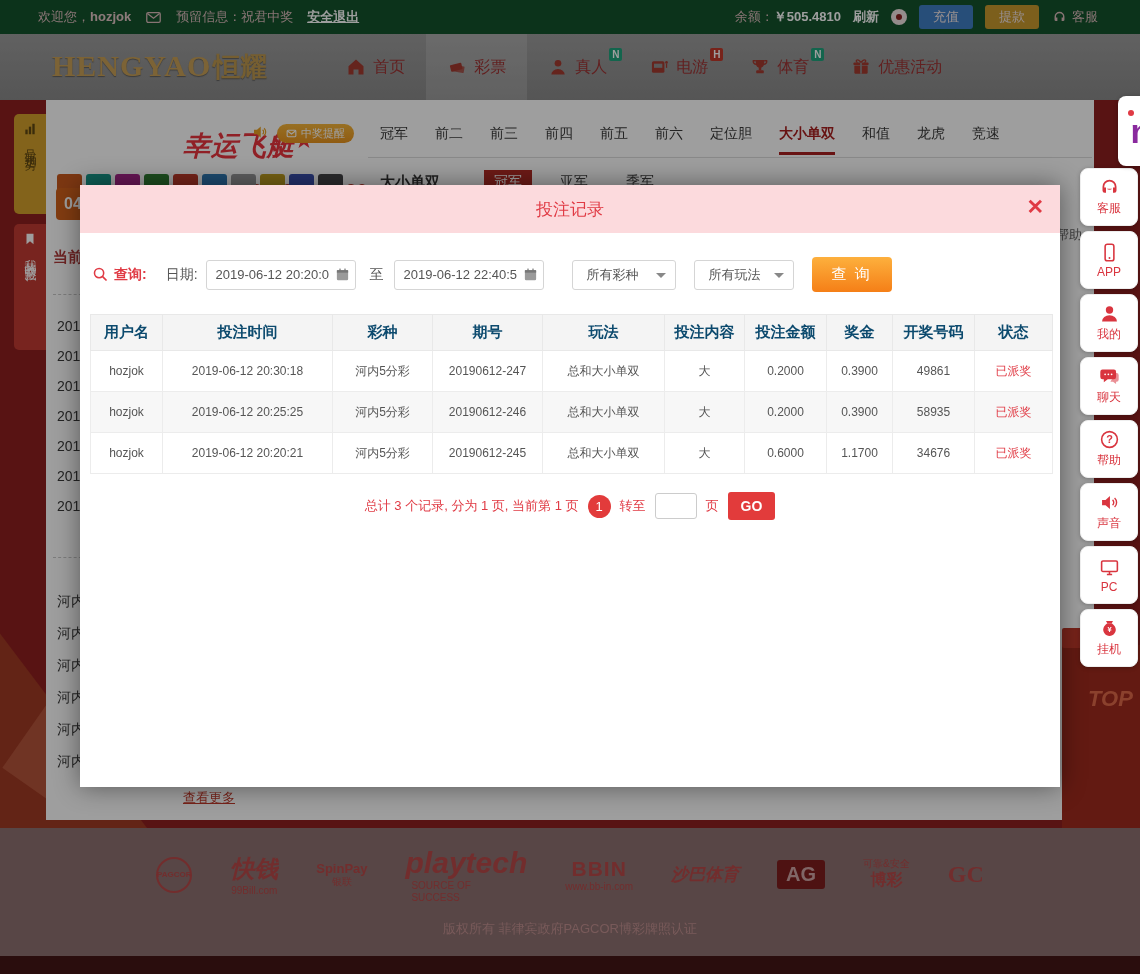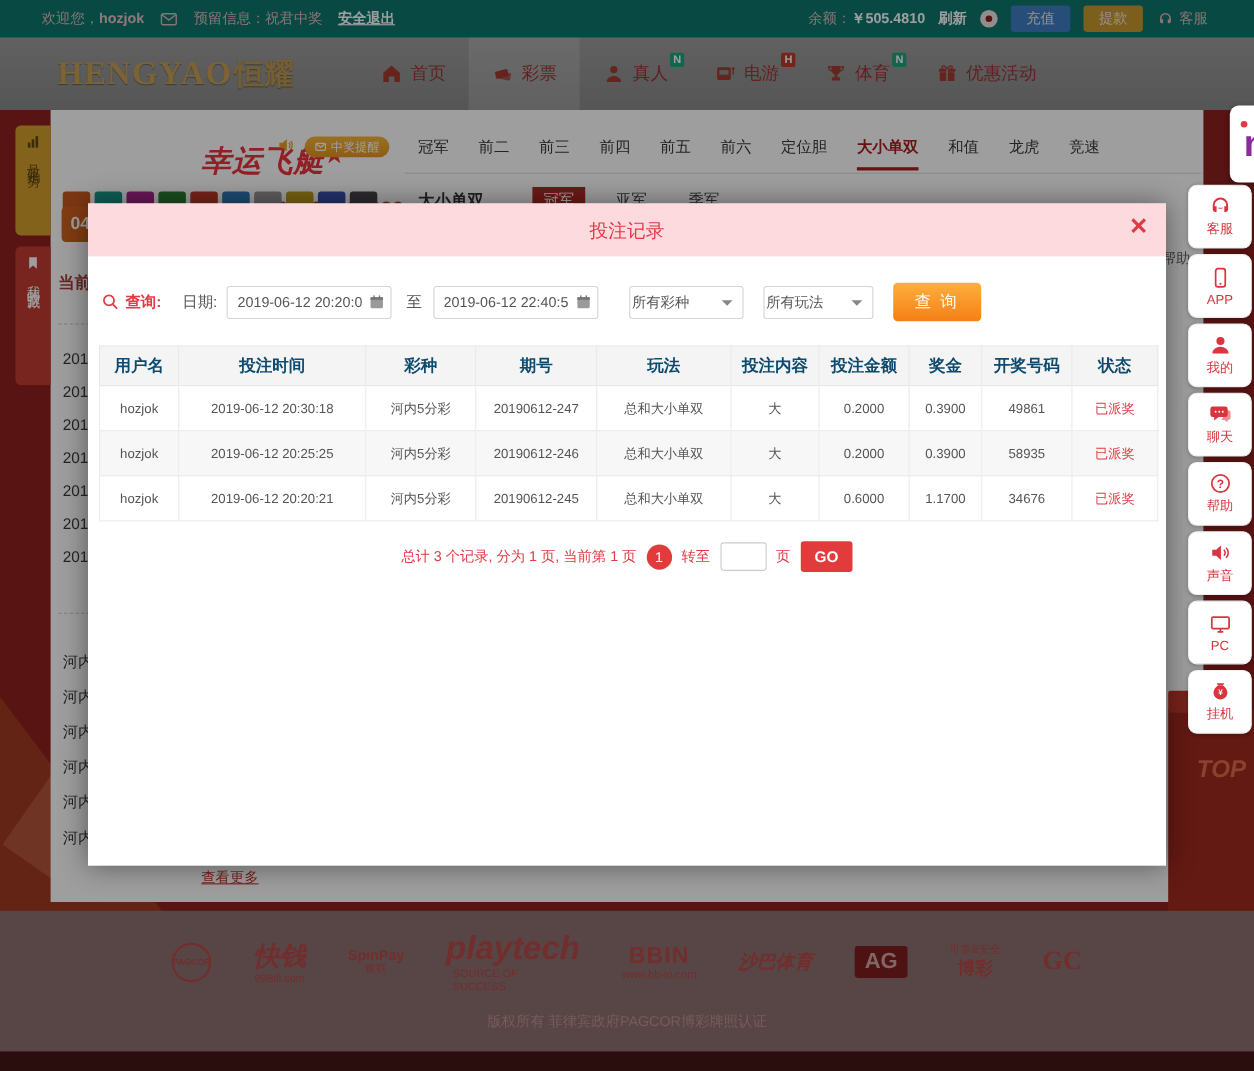--- a/index.html
+++ b/index.html
@@ -2,21 +2,21 @@
 <html><head>
 <meta charset="utf-8">
 <style>
   * { margin:0; padding:0; box-sizing:border-box; }
   html,body { background:#333; }
   body { font-family:"Liberation Sans",sans-serif; }
   .page { position:relative; width:1140px; height:974px; margin:0 auto; overflow:hidden;
           background:#8f2020; font-family:"Liberation Sans",sans-serif; }
 
   
-  .topbar { position:absolute; left:0; top:0; width:1140px; height:34px; background:#0f766e;
+  .topbar { position:absolute; left:0; top:0; width:1140px; height:34px; background:#14532d;
             display:flex; font-size:13px; color:#dcbcbc; z-index:2; }
   .topbar .lft { display:flex; align-items:center; gap:14px; margin-left:38px; }
   .topbar .rgt { display:flex; align-items:center; gap:12px; margin-left:auto; margin-right:42px; }
   .tb-user { color:#e3c6c6; font-weight:bold; }
   .tb-link { color:#fff; font-weight:bold; text-decoration:underline; cursor:pointer; }
   .tb-refresh { color:#fff; font-weight:bold; cursor:pointer; }
   .tb-balance b { color:#fff; }
   .tb-btn { display:inline-block; padding:3px 14px; border-radius:3px; color:#f2e6e6; font-size:13px; cursor:pointer; }
   .tb-btn.blue { background:#3f7fc4; }
   .tb-btn.gold { background:#c9992e; }
@@ -120,21 +120,21 @@
   .m-filter { display:flex; align-items:center; margin:24px 0 0 12px; font-size:14px; color:#555; }
   .m-filter .q-ico { width:17px; height:17px; margin-right:5px; }
   .q-label { color:#e03a44; font-weight:bold; margin-right:19px; }
   .d-label { margin-right:8px; }
   .dt-wrap { position:relative; margin-right:10px; }
   .dt-input { width:150px; height:30px; border:1px solid #d5d5d5; border-radius:3px; padding:0 26px 0 9px;
               font-size:13px; color:#555; font-family:"Liberation Sans",sans-serif; background:#fff; }
   .cal-ico { position:absolute; right:6px; top:7px; width:15px; height:15px; fill:#9a9a9a; cursor:pointer; }
   .to-label { margin:0 10px 0 4px; }
   .sel { position:relative; width:104px; height:30px; border:1px solid #d5d5d5; border-radius:3px; background:#fff;
-         font-size:13px; color:#555; line-height:28px; padding-left:2px; margin-left:18px; cursor:pointer; }
+         font-size:13px; color:#555; line-height:28px; padding-left:14px; margin-left:18px; cursor:pointer; }
   .sel::after { content:""; position:absolute; right:9px; top:12px; border:5px solid transparent; border-top-color:#888; }
   .search-btn { margin-left:18px; border:none; cursor:pointer; color:#fff; font-size:15px; letter-spacing:2px;
                 padding:8px 20px; border-radius:4px; background:linear-gradient(180deg,#fdb03d,#f57f17);
                 font-family:"Liberation Sans",sans-serif; }
   .m-table { margin:22px 10px 0; border-collapse:collapse; width:960px; table-layout:fixed; }
   .m-table th { height:36px; background:#f4f4f4; border:1px solid #e8e8e8; font-size:15px; color:#0c4a6e; font-weight:bold; }
   .m-table td { height:41px; border:1px solid #ececec; font-size:12px; color:#555; text-align:center; }
   .m-table tr.alt td { background:#f7f7f7; }
   .m-table td:last-child { color:#e03a44; }
   .m-page { display:flex; align-items:center; justify-content:center; gap:9px; margin-top:18px; color:#e03a44; font-size:13px; }

